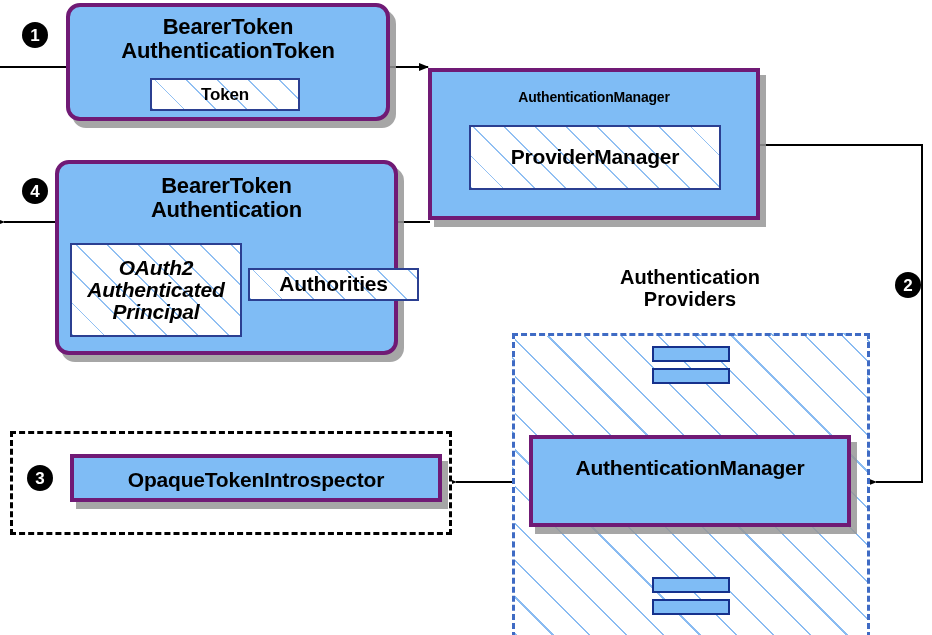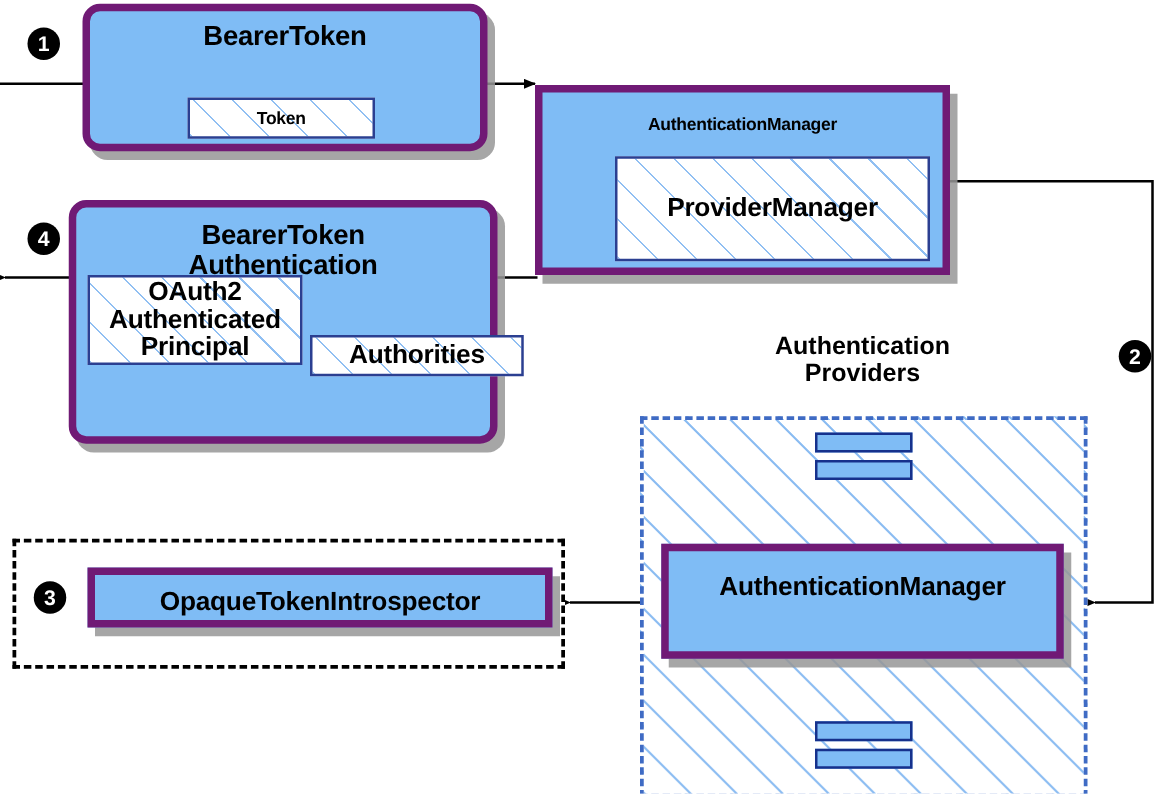--- a/index.html
+++ b/index.html
@@ -23,21 +23,21 @@
     height: 635px;
     pointer-events: none;
   }
   .node {
     position: absolute;
     box-sizing: border-box;
   }
   
   .comp {
     background: #7fbcf5;
-    border: 6px solid #701a75;
+    border: 4px solid #701a75;
     box-shadow: 6px 7px 0 0 rgba(150,150,150,0.85);
   }
   .comp.rounded {
     border-radius: 14px;
   }
   .comp-title {
     text-align: center;
     font-weight: bold;
     color: #000000;
     line-height: 1.08;
@@ -172,40 +172,41 @@
 
   <div class="node dashgroup-black" style="left:10px; top:431px; width:442px; height:104px;"></div>
 
   <div class="node comp" style="left:70px; top:454px; width:372px; height:48px;">
     <div class="comp-title" style="margin-top:11px; font-size:21px;">OpaqueTokenIntrospector</div>
   </div>
 
   <div class="node comp rounded" style="left:66px; top:3px; width:324px; height:118px;">
     <div class="comp-title" style="margin-top:8px; font-size:22px;">
       <div>BearerToken</div>
+      <div>AuthenticationToken</div>
     </div>
   </div>
   <div class="node hatchbox" style="left:150px; top:78px; width:150px; height:33px;">
-    <span style="font-size:14px;">Token</span>
+    <span style="font-size:17px;">Token</span>
   </div>
 
   <div class="node comp" style="left:428px; top:68px; width:332px; height:152px;">
     <div class="comp-title" style="margin-top:18px; font-size:14px;">AuthenticationManager</div>
   </div>
-  <div class="node hatchbox" style="left:492px; top:125px; width:252px; height:84px;">
+  <div class="node hatchbox" style="left:469px; top:125px; width:252px; height:65px;">
     <span style="font-size:21px;">ProviderManager</span>
   </div>
 
   <div class="node comp rounded" style="left:55px; top:160px; width:343px; height:195px;">
     <div class="comp-title" style="margin-top:10px; font-size:22px;">
       <div>BearerToken</div>
       <div>Authentication</div>
     </div>
   </div>
-  <div class="node hatchbox" style="left:70px; top:220px; width:172px; height:72px;">
+  <div class="node hatchbox" style="left:70px; top:243px; width:172px; height:94px;font-style:italic;">
     <span style="font-size:21px;">
       <span style="display:block">OAuth2</span>
       <span style="display:block">Authenticated</span>
       <span style="display:block">Principal</span>
     </span>
   </div>
   <div class="node hatchbox" style="left:248px; top:268px; width:171px; height:33px;">
     <span style="font-size:21px;">Authorities</span>
   </div>
 

